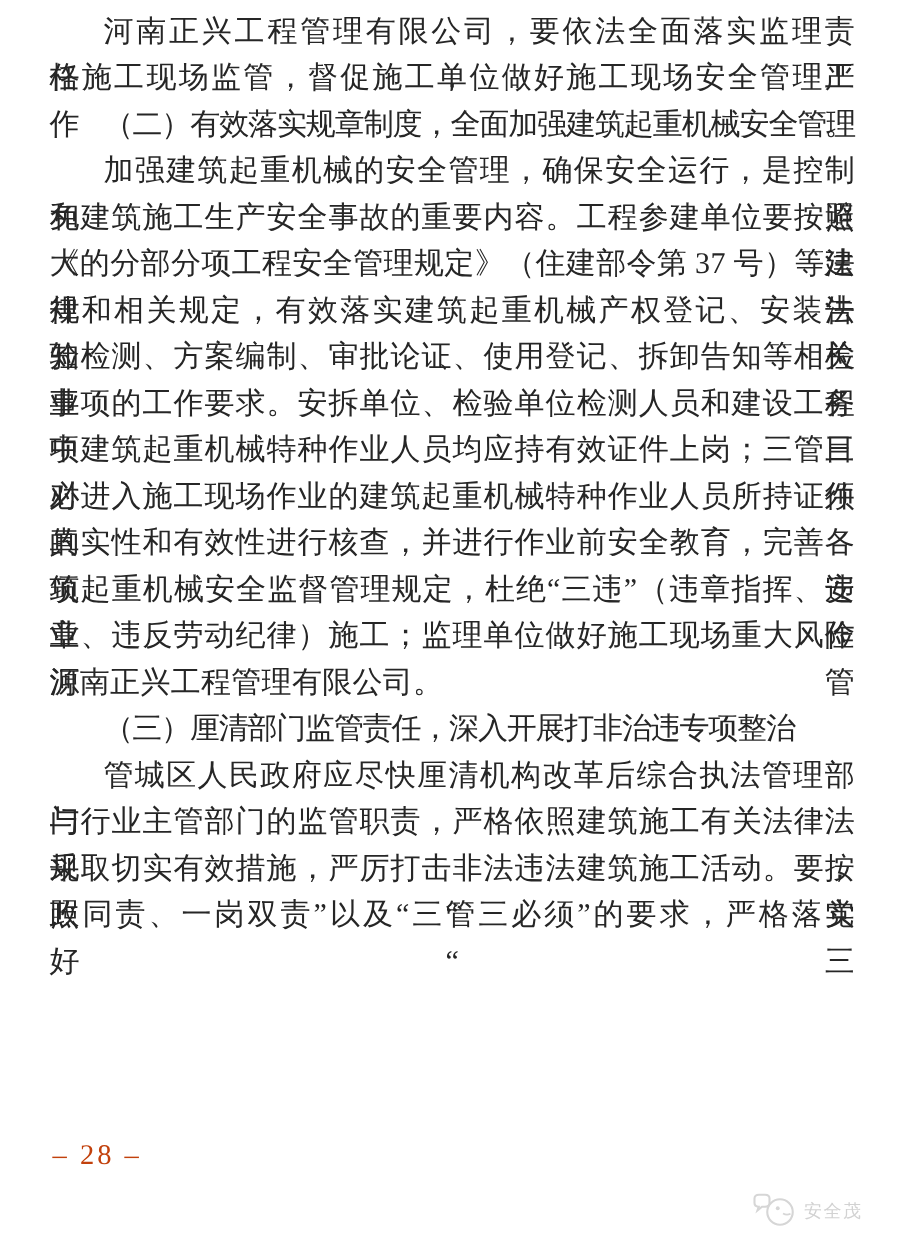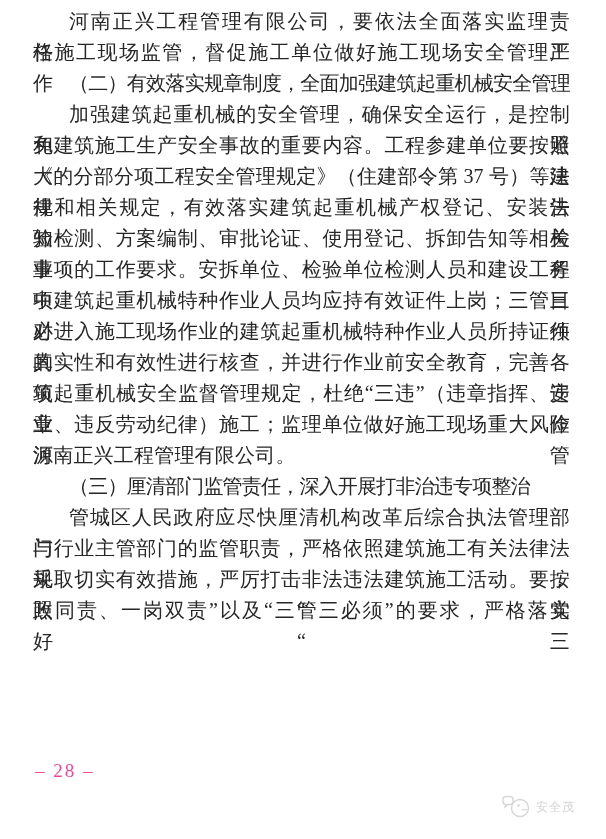--- a/index.html
+++ b/index.html
@@ -39,21 +39,21 @@
     text-indent: 36px;
   }
   .line.kai {
     letter-spacing: -0.8px;
   }
   .page-number {
     position: absolute;
     left: 35px;
     top: 760px;
     font-size: 19px;
-    color: #ec4899;
+    color: #c2410c;
     letter-spacing: 2px;
   }
   .watermark {
     position: absolute;
     right: 6px;
     top: 795px;
     display: flex;
     align-items: center;
     gap: 5px;
   }

